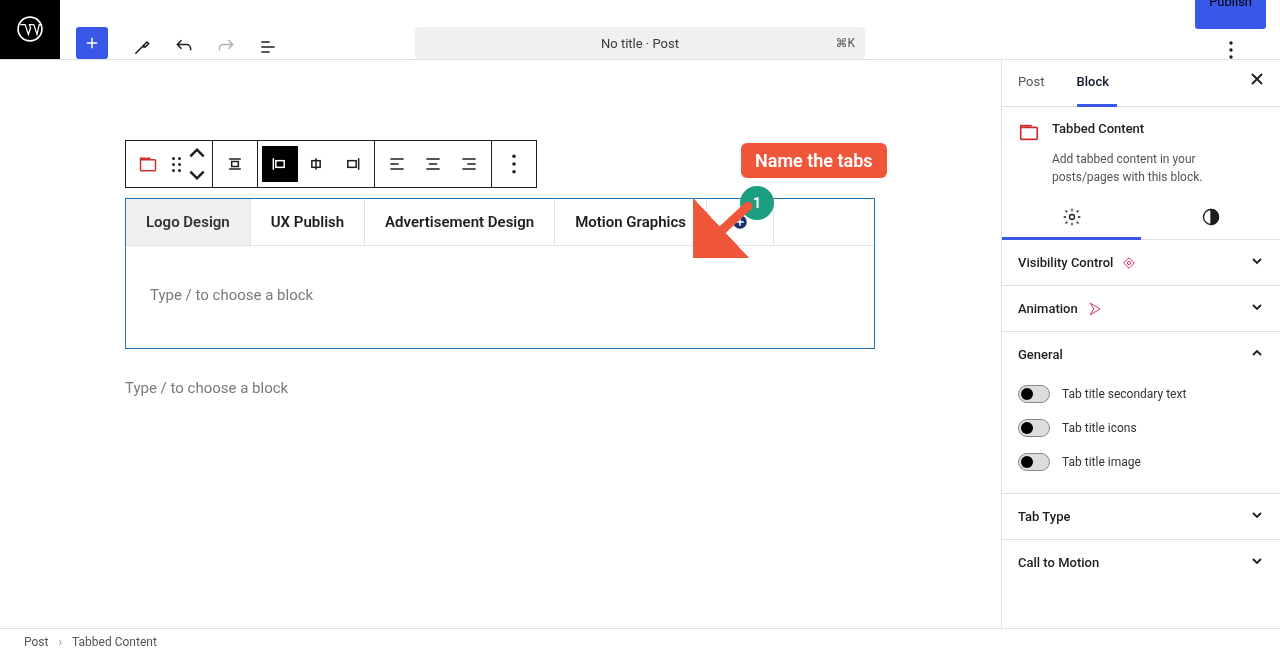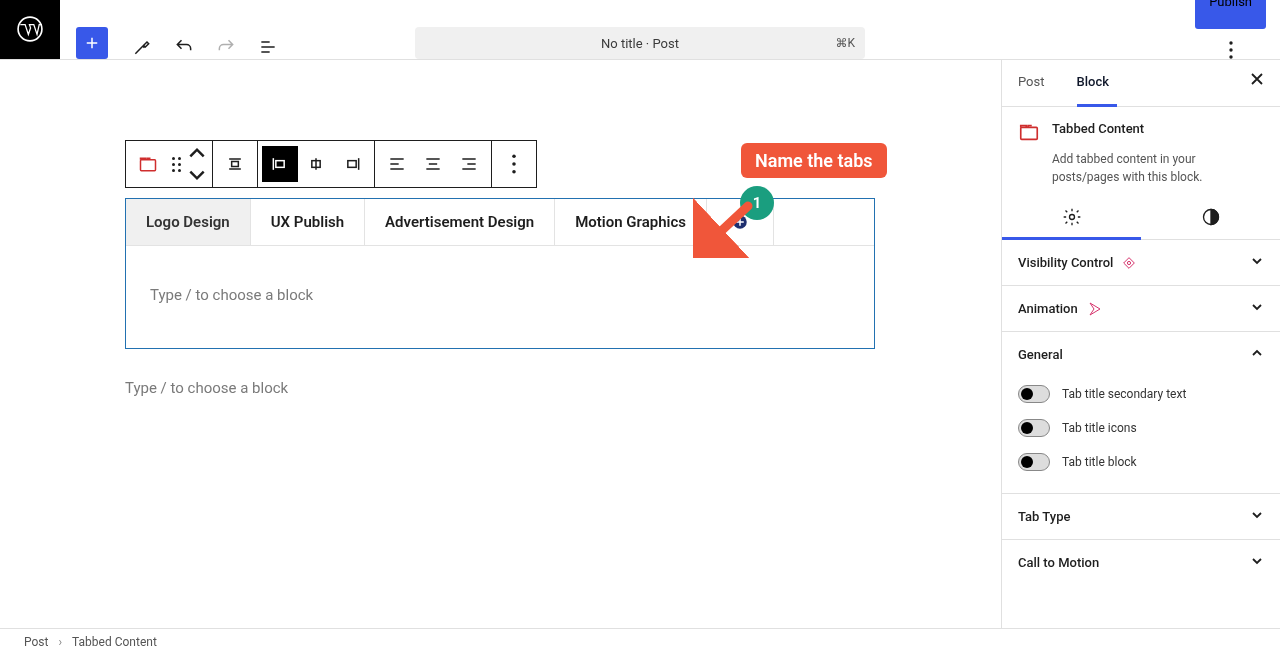--- a/index.html
+++ b/index.html
@@ -563,21 +563,21 @@
         <div class="toggle-row">
           <div class="toggle"></div>
           <span class="toggle-label">Tab title secondary text</span>
         </div>
         <div class="toggle-row">
           <div class="toggle"></div>
           <span class="toggle-label">Tab title icons</span>
         </div>
         <div class="toggle-row">
           <div class="toggle"></div>
-          <span class="toggle-label">Tab title block</span>
+          <span class="toggle-label">Tab title image</span>
         </div>
       </div>
     </div>
 
     <div class="sb-panel">
       <div class="sb-panel-head">
         <span>Tab Type</span>
         <span class="chev"><svg width="14" height="14" viewBox="0 0 14 14" fill="none" stroke="#1e1e1e" stroke-width="1.8">
               <path d="M3 5 L7 9 L11 5"></path>
             </svg></span>

